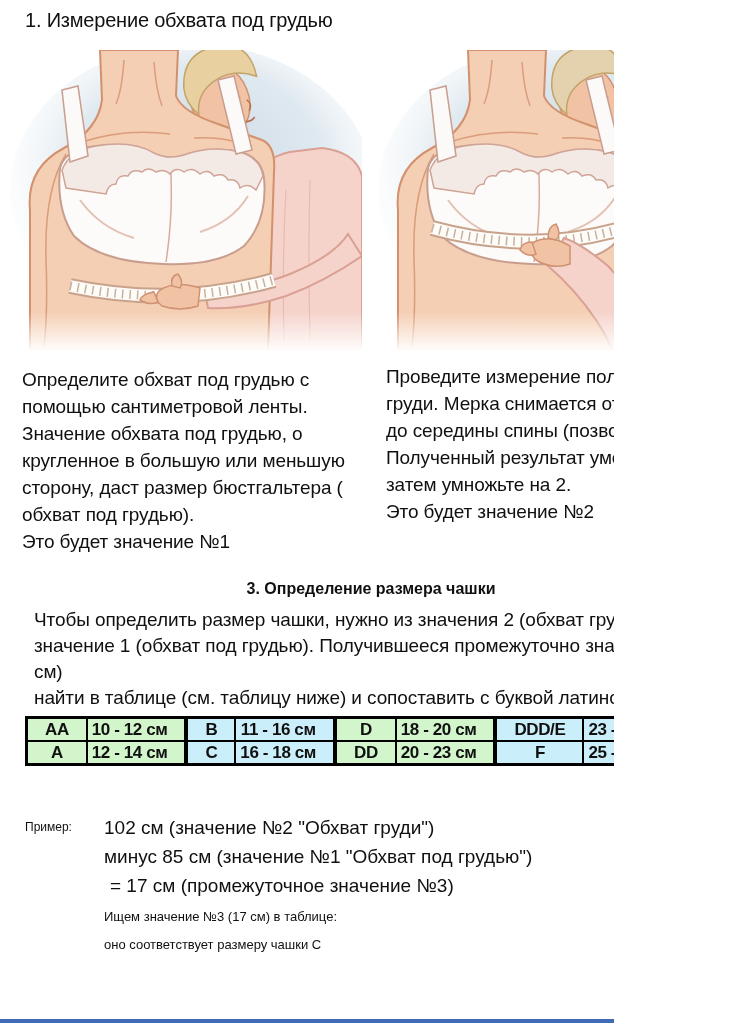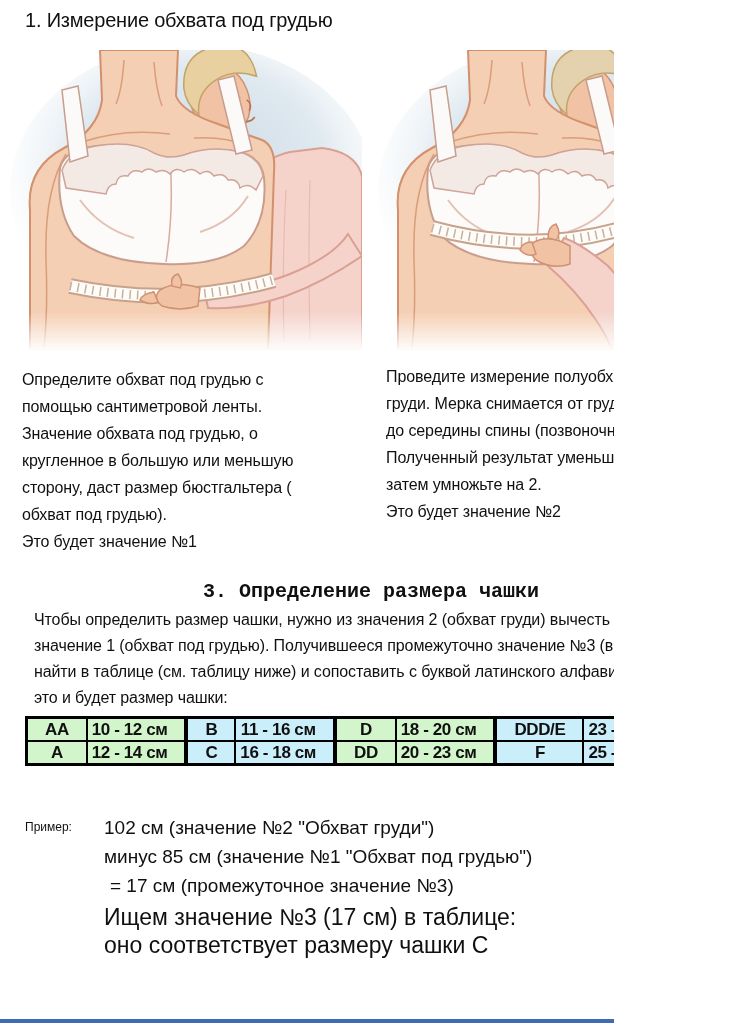--- a/index.html
+++ b/index.html
@@ -4,37 +4,37 @@
 <style>
   html,body{margin:0;padding:0;background:#fff;}
   .page{position:relative;width:614px;height:1023px;background:#ffffff;overflow:hidden;
         font-family:"Liberation Sans",sans-serif;color:#101010;}
   .h-step{position:absolute;top:9px;font-size:20px;font-weight:400;letter-spacing:-0.2px;white-space:nowrap;}
   #h1{left:25px;}
   #h2{left:408px;}
   .illus{position:absolute;top:50px;width:358px;height:300px;}
   #il1{left:4px;}
   #il2{left:372px;}
-  .para{position:absolute;font-size:16px;line-height:27px;white-space:pre-line;letter-spacing:-0.1px;}
+  .para{position:absolute;font-size:19px;line-height:27px;white-space:pre-line;letter-spacing:-0.1px;}
   #p1{left:22px;top:366px;width:348px;}
   #p2{left:386px;top:363px;width:356px;}
-  #h3{position:absolute;left:0;top:580px;width:742px;text-align:center;font-size:20px;font-weight:700;font-family:Liberation Mono, monospace;}
+  #h3{position:absolute;left:0;top:580px;width:742px;text-align:center;font-size:16px;font-weight:700;}
   #p3{left:34px;top:607px;width:708px;line-height:26px;}
   table.sizes{position:absolute;left:25px;top:716px;border-collapse:collapse;border:3px solid #000;}
   table.sizes td{height:21px;font-size:17px;font-weight:700;border:2px solid #000;
                  padding:0 17px;letter-spacing:-0.4px;white-space:nowrap;}
   table.sizes td.letter{width:80px;text-align:center;}
   table.sizes td.range{width:79px;text-align:center;padding-left:4px;}
   table.sizes td.thickL{border-left:4px solid #000;}
   .bg-green{background:#d2f5cb;}
   .bg-cyan{background:#cbeffa;}
   .ex-label{position:absolute;left:25px;top:820px;font-size:12px;}
   .ex-calc{position:absolute;left:104px;top:813px;font-size:19px;line-height:29px;}
   .ex-calc div:nth-child(3){padding-left:6px;}
-  .ex-note{position:absolute;left:104px;font-size:23px;line-height:28px;white-space:pre-line;}
+  .ex-note{position:absolute;left:104px;font-size:13px;line-height:28px;white-space:pre-line;}
   #exLookup{top:903px;}
   #exResult{top:959px;}
   .footer-bar{position:absolute;left:0;bottom:0;width:742px;height:4px;background:#3f6ab4;}
 </style>
 </head>
 <body>
 
 <div class="page">
 
   <div class="h-step" id="h1">1. Измерение обхвата под грудью</div>

